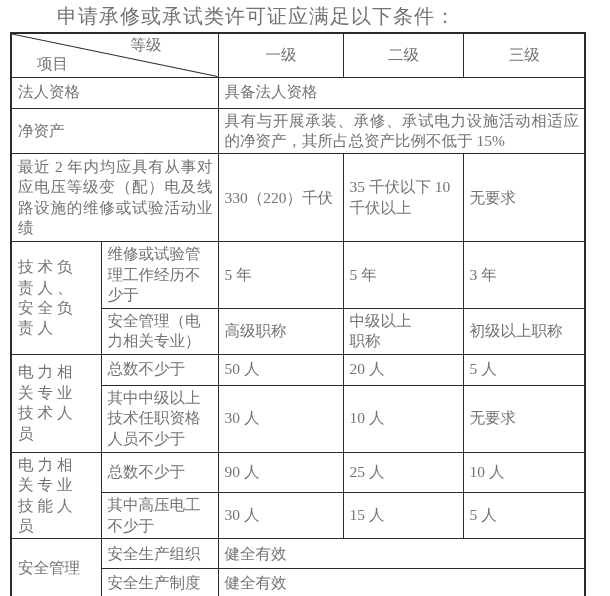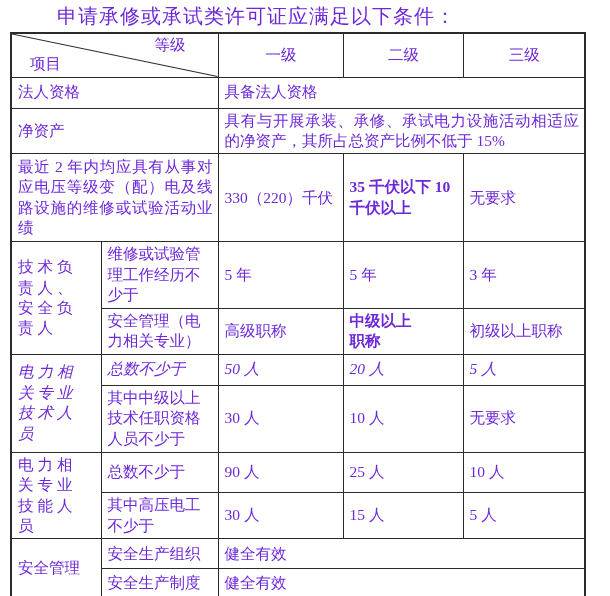--- a/index.html
+++ b/index.html
@@ -6,21 +6,21 @@
     margin: 0;
     padding: 0;
     background: #ffffff;
   }
   .page {
     position: relative;
     width: 610px;
     height: 596px;
     background: #ffffff;
     font-family: "Liberation Serif", "DejaVu Serif", serif;
-    color: #6d28d9;
+    color: #737373;
     overflow: hidden;
   }
   .doc-title {
     margin: 3px 0 0 57px;
     font-size: 20px;
     line-height: 26px;
     letter-spacing: 1px;
     white-space: nowrap;
   }
   table.grid {
@@ -38,61 +38,60 @@
     line-height: 1.32;
     overflow: hidden;
   }
   
   tr.r-header   { height: 44px; }
   tr.r-legal    { height: 31px; }
   tr.r-assets   { height: 43px; }
   tr.r-record   { height: 88px; }
   tr.r-exp      { height: 59px; padding-left: 28px; }
   tr.r-titlepos { height: 45px; }
-  tr.r-tech1    { height: 31px; font-style: italic; }
+  tr.r-tech1    { height: 31px; }
   tr.r-tech2    { height: 67px; }
   tr.r-skill1   { height: 39px; padding-left: 6px; }
   tr.r-skill2   { height: 44px; }
   tr.r-safe1    { height: 30px; margin-top: 8px; }
   tr.r-safe2    { height: 29px; }
 
   td.corner {
     position: relative;
     padding: 0;
   }
   td.corner svg.diag {
     position: absolute;
     top: 0; left: 0;
     width: 100%; height: 100%;
     display: block;
   }
   .corner-top {
     position: absolute;
     top: 1px;
-    right: 32px;
+    right: 56px;
     font-size: 15.5px;
   }
   .corner-bottom {
     position: absolute;
     bottom: 2px;
-    left: 18px;
+    left: 25px;
     font-size: 15.5px;
   }
   td.lvl-head {
     text-align: center;
   }
   td.cat {
     letter-spacing: 4px;
   }
   td.cat-plain {
     letter-spacing: 0;
   }
   td.preline {
     white-space: pre-line;
-    font-weight: bold;
   }
   td.justify {
     text-align: justify;
     margin-top: 20px;
   }
 </style>
 </head>
 <body>
 
 <div class="page">

